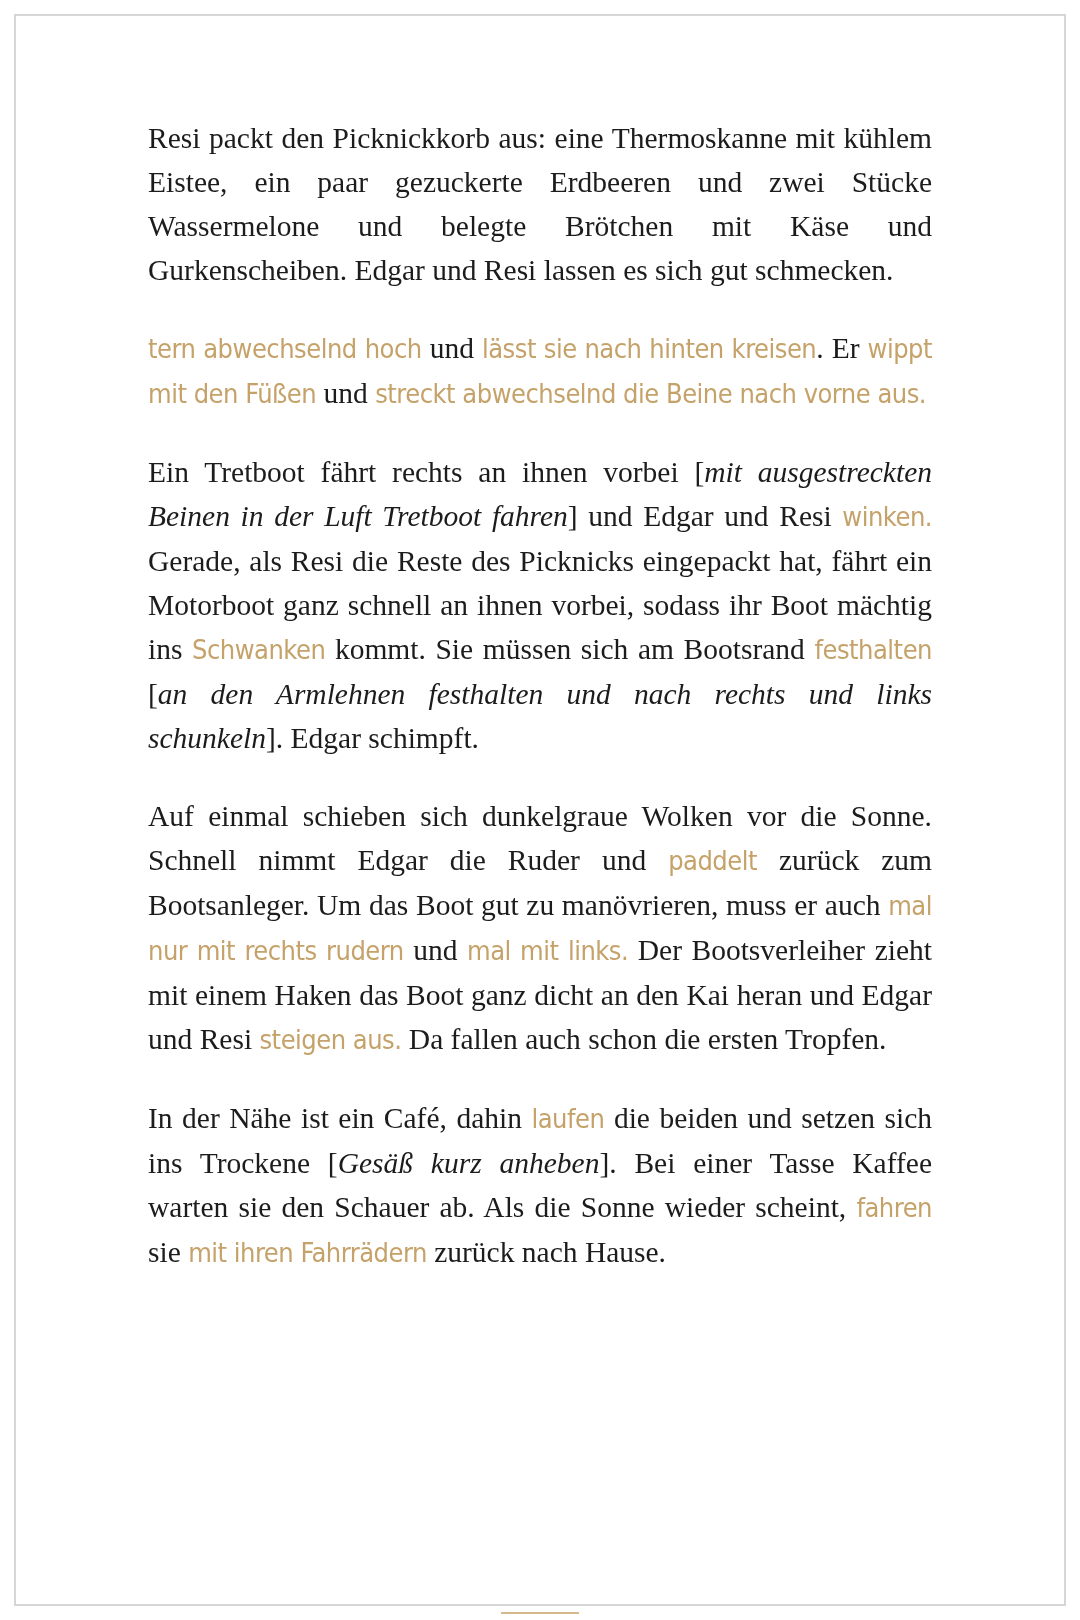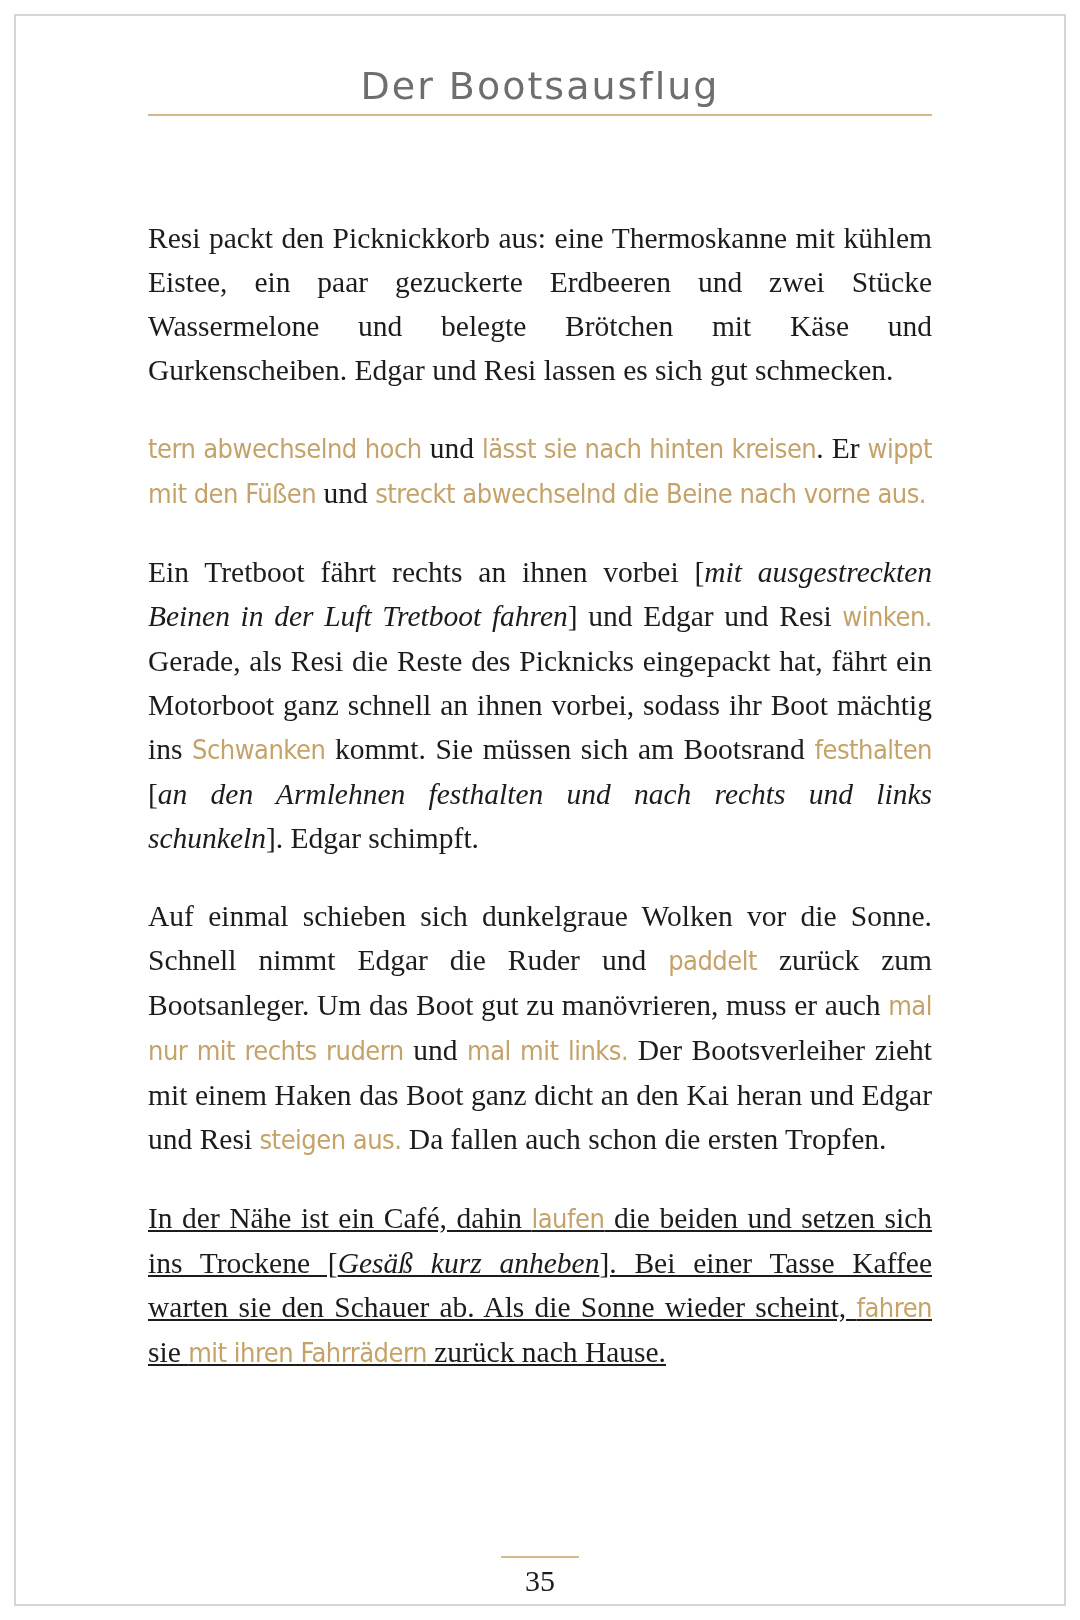--- a/index.html
+++ b/index.html
@@ -45,21 +45,21 @@
   }
   p.para {
     margin: 0 0 34px 0;
     font-family: "Liberation Serif", serif;
     font-size: 29.5px;
     line-height: 44px;
     color: var(--body, #1c1c1c);
     text-align: justify;
     hyphens: auto;
   }
-  p.para:last-child { margin-bottom: 4px; text-decoration: underline; }
+  p.para:last-child { margin-bottom: 4px; }
   .run-normal { color: var(--body, #1c1c1c); }
   .run-italic { font-style: italic; color: var(--body, #1c1c1c); }
   .run-accent {
     font-family: "DejaVu Sans", sans-serif;
     font-stretch: condensed;
     font-size: 27px;
     letter-spacing: -0.5px;
     color: var(--accent, #c5a269);
   }
   footer.page-foot {
@@ -80,24 +80,20 @@
     line-height: 34px;
     color: var(--body, #1c1c1c);
   }
 </style>
 </head>
 <body>
 
 <div class="page-frame">
   <div class="content">
 
-    <header class="chapter-head">
-      <h1 class="chapter-title">Der Bootsausflug</h1>
-      <div class="title-rule"></div>
-    </header>
 
     <main class="story">
         <p class="para"><span class="run-normal">Resi packt den Picknickkorb aus: eine Thermoskanne mit kühlem Eistee, ein paar gezuckerte Erdbeeren und zwei Stücke Wassermelone und belegte Brötchen mit Käse und Gurkenscheiben. Edgar und Resi lassen es sich gut schmecken.</span></p>
         <p class="para"><span class="run-accent">tern abwechselnd hoch</span><span class="run-normal"> und </span><span class="run-accent">lässt sie nach hinten kreisen</span><span class="run-normal">. Er </span><span class="run-accent">wippt mit den Füßen</span><span class="run-normal"> und </span><span class="run-accent">streckt abwechselnd die Beine nach vorne aus.</span></p>
         <p class="para"><span class="run-normal">Ein Tretboot fährt rechts an ihnen vorbei [</span><span class="run-italic">mit ausgestreckten Beinen in der Luft Tretboot fahren</span><span class="run-normal">] und Edgar und Resi </span><span class="run-accent">winken.</span><span class="run-normal"> Gerade, als Resi die Reste des Picknicks eingepackt hat, fährt ein Motorboot ganz schnell an ihnen vorbei, sodass ihr Boot mächtig ins </span><span class="run-accent">Schwanken</span><span class="run-normal"> kommt. Sie müssen sich am Bootsrand </span><span class="run-accent">festhalten</span><span class="run-normal"> [</span><span class="run-italic">an den Armlehnen festhalten und nach rechts und links schunkeln</span><span class="run-normal">]. Edgar schimpft.</span></p>
         <p class="para"><span class="run-normal">Auf einmal schieben sich dunkelgraue Wolken vor die Sonne. Schnell nimmt Edgar die Ruder und </span><span class="run-accent">paddelt</span><span class="run-normal"> zurück zum Bootsanleger. Um das Boot gut zu manövrieren, muss er auch </span><span class="run-accent">mal nur mit rechts rudern</span><span class="run-normal"> und </span><span class="run-accent">mal mit links.</span><span class="run-normal"> Der Bootsverleiher zieht mit einem Haken das Boot ganz dicht an den Kai heran und Edgar und Resi </span><span class="run-accent">steigen aus.</span><span class="run-normal"> Da fallen auch schon die ersten Tropfen.</span></p>
         <p class="para"><span class="run-normal">In der Nähe ist ein Café, dahin </span><span class="run-accent">laufen</span><span class="run-normal"> die beiden und setzen sich ins Trockene [</span><span class="run-italic">Gesäß kurz anheben</span><span class="run-normal">]. Bei einer Tasse Kaffee warten sie den Schauer ab. Als die Sonne wieder scheint, </span><span class="run-accent">fahren</span><span class="run-normal"> sie </span><span class="run-accent">mit ihren Fahrrädern</span><span class="run-normal"> zurück nach Hause.</span></p>
       </main>
 
     <footer class="page-foot">

